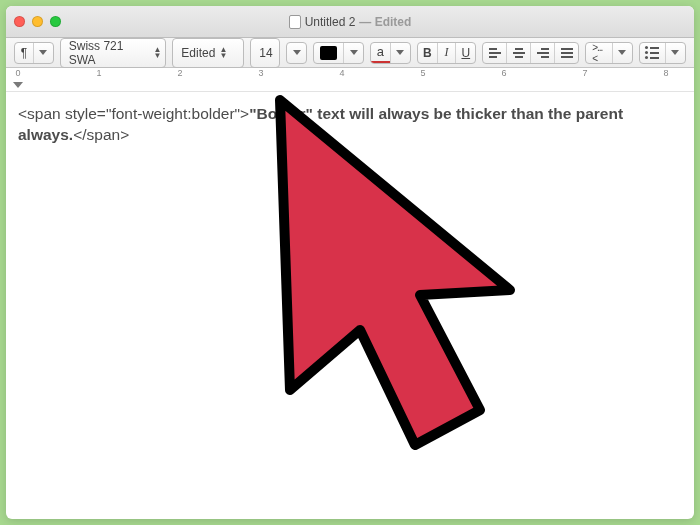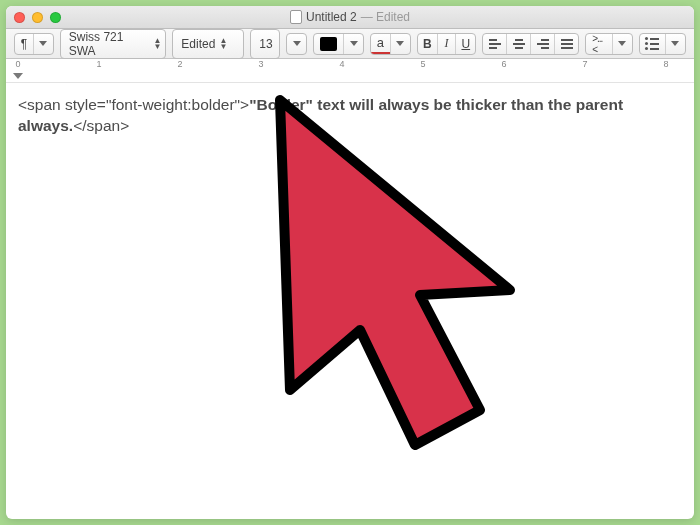--- a/index.html
+++ b/index.html
@@ -18,21 +18,21 @@
     right: 6px;
     bottom: 6px;
     background: #fff;
     border-radius: 6px;
     box-shadow: 0 2px 10px rgba(0,0,0,0.15);
     overflow: hidden;
     display: flex;
     flex-direction: column;
   }
   .titlebar {
-    height: 23px;
+    height: 32px;
     background: linear-gradient(#ececec,#dcdcdc);
     border-bottom: 1px solid #bdbdbd;
     display: flex;
     align-items: center;
     position: relative;
   }
   .traffic {
     display: flex;
     gap: 7px;
     padding-left: 8px;
@@ -48,21 +48,21 @@
     position: absolute;
     left: 0; right: 0; top: 0; bottom: 0;
     display: flex;
     align-items: center;
     justify-content: center;
     font-size: 12px;
     color: #4a4a4a;
     gap: 4px;
     pointer-events: none;
   }
-  .title-center .edited { color: #9a9a9a; }
+  .title-center .edited { color: #9a9a9a; font-weight: bold; }
   .docicon {
     width: 12px; height: 14px;
     background: #fff;
     border: 1px solid #999;
     border-radius: 2px;
     position: relative;
   }
   .toolbar {
     height: 30px;
     background: linear-gradient(#f7f7f7,#ececec);
@@ -189,21 +189,21 @@
 
     <div class="dropdown" style="min-width:72px">
       <span>Edited</span>
       <span class="stepper">
           <span>▲</span>
           <span>▼</span>
         </span>
     </div>
 
     <div class="dropdown" style="min-width:30px">
-      <span>13</span>
+      <span>14</span>
     </div>
     <div class="seg">
       <div class="cell">
           <span class="tri chev-down"></span>
         </div>
     </div>
 
     <div class="seg">
       <div class="cell">
           <span class="swatch black"></span>

